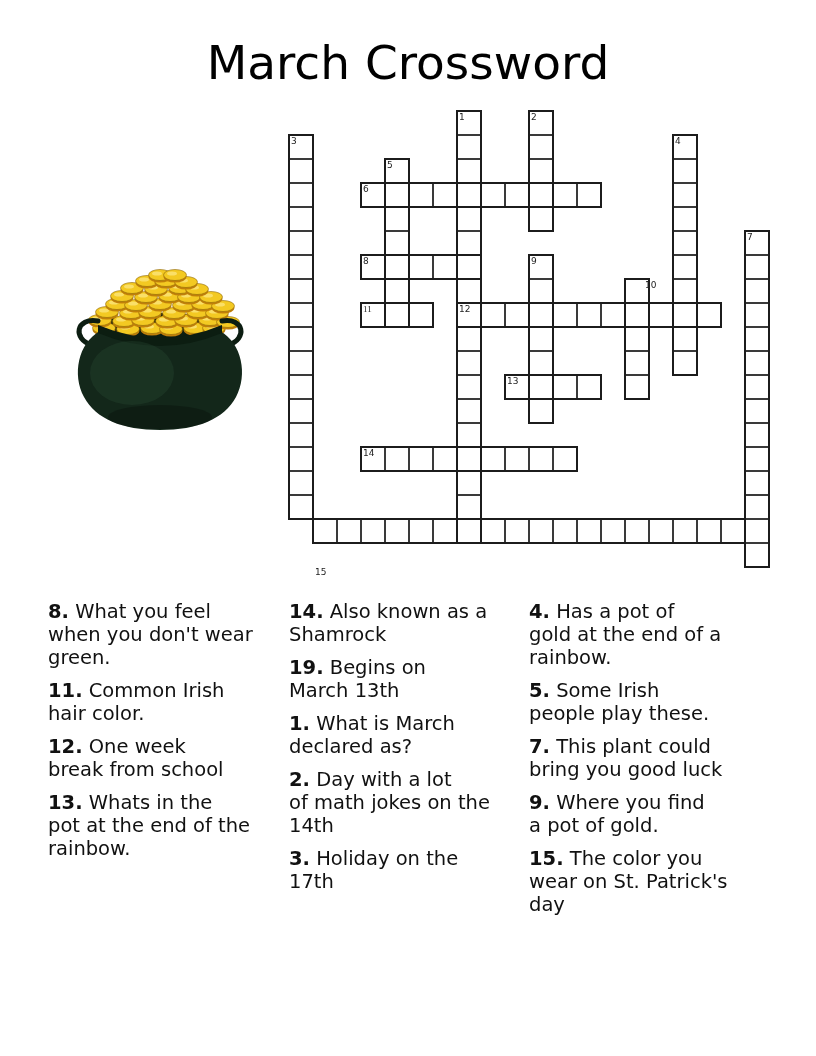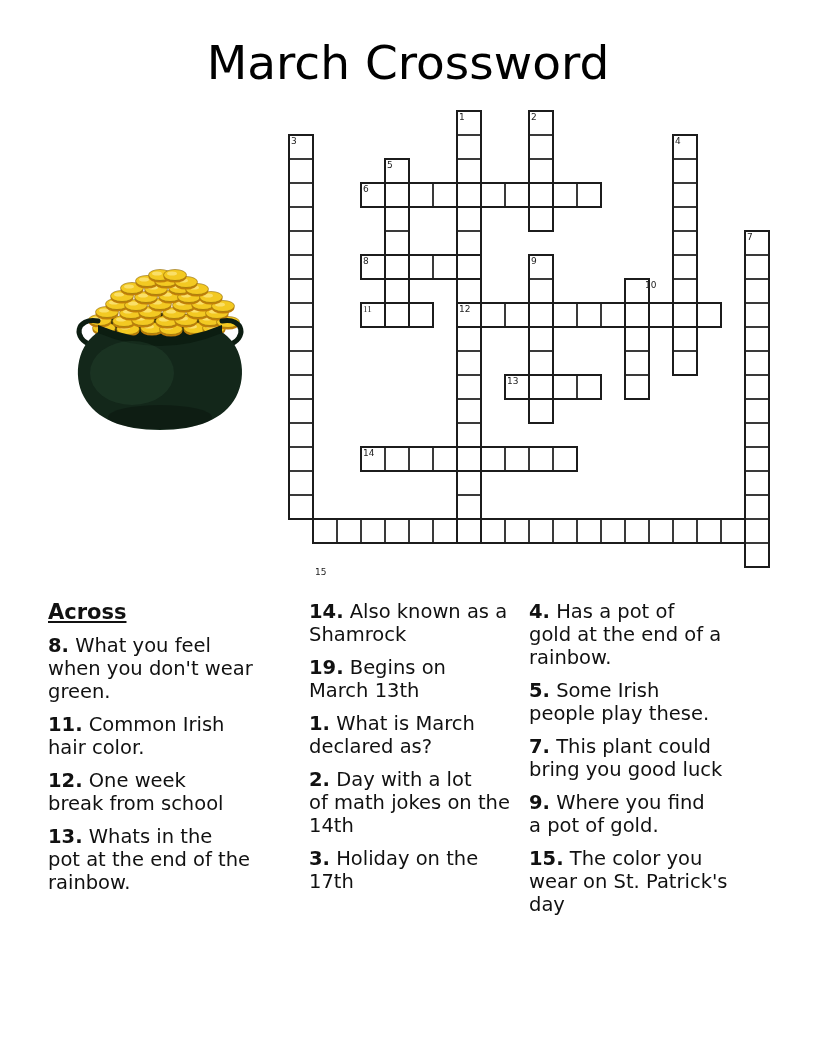--- a/index.html
+++ b/index.html
@@ -329,33 +329,32 @@
       <div class="cell-number" style="left: 356px; top: 170px;">10</div>
       <div class="cell-number" style="left: 74px; top: 194px; font-family: Liberation Serif, serif;">11</div>
       <div class="cell-number" style="left: 170px; top: 194px;">12</div>
       <div class="cell-number" style="left: 218px; top: 266px;">13</div>
       <div class="cell-number" style="left: 74px; top: 338px;">14</div>
       <div class="cell-number" style="left: 26px; top: 410px; margin-top: 47px;">15</div>
     </div>
 
   <div id="clues">
       <div class="clue-col" style="left: 48px;">
-        <h2 class="clue-heading">Across</h2>
         <p class="clue"><b>8.</b> <span class="clue-text">What you feel
 when you don't wear
 green.</span></p>
         <p class="clue"><b>11.</b> <span class="clue-text">Common Irish
 hair color.</span></p>
         <p class="clue"><b>12.</b> <span class="clue-text">One week
 break from school</span></p>
         <p class="clue"><b>13.</b> <span class="clue-text">Whats in the
 pot at the end of the
 rainbow.</span></p>
       </div>
-      <div class="clue-col" style="left: 289px; margin-left: 20px;">
+      <div class="clue-col" style="left: 289px;">
         <p class="clue"><b>14.</b> <span class="clue-text">Also known as a
 Shamrock</span></p>
         <p class="clue"><b>19.</b> <span class="clue-text">Begins on
 March 13th</span></p>
         <p class="clue"><b>1.</b> <span class="clue-text">What is March
 declared as?</span></p>
         <p class="clue"><b>2.</b> <span class="clue-text">Day with a lot
 of math jokes on the
 14th</span></p>
         <p class="clue"><b>3.</b> <span class="clue-text">Holiday on the

